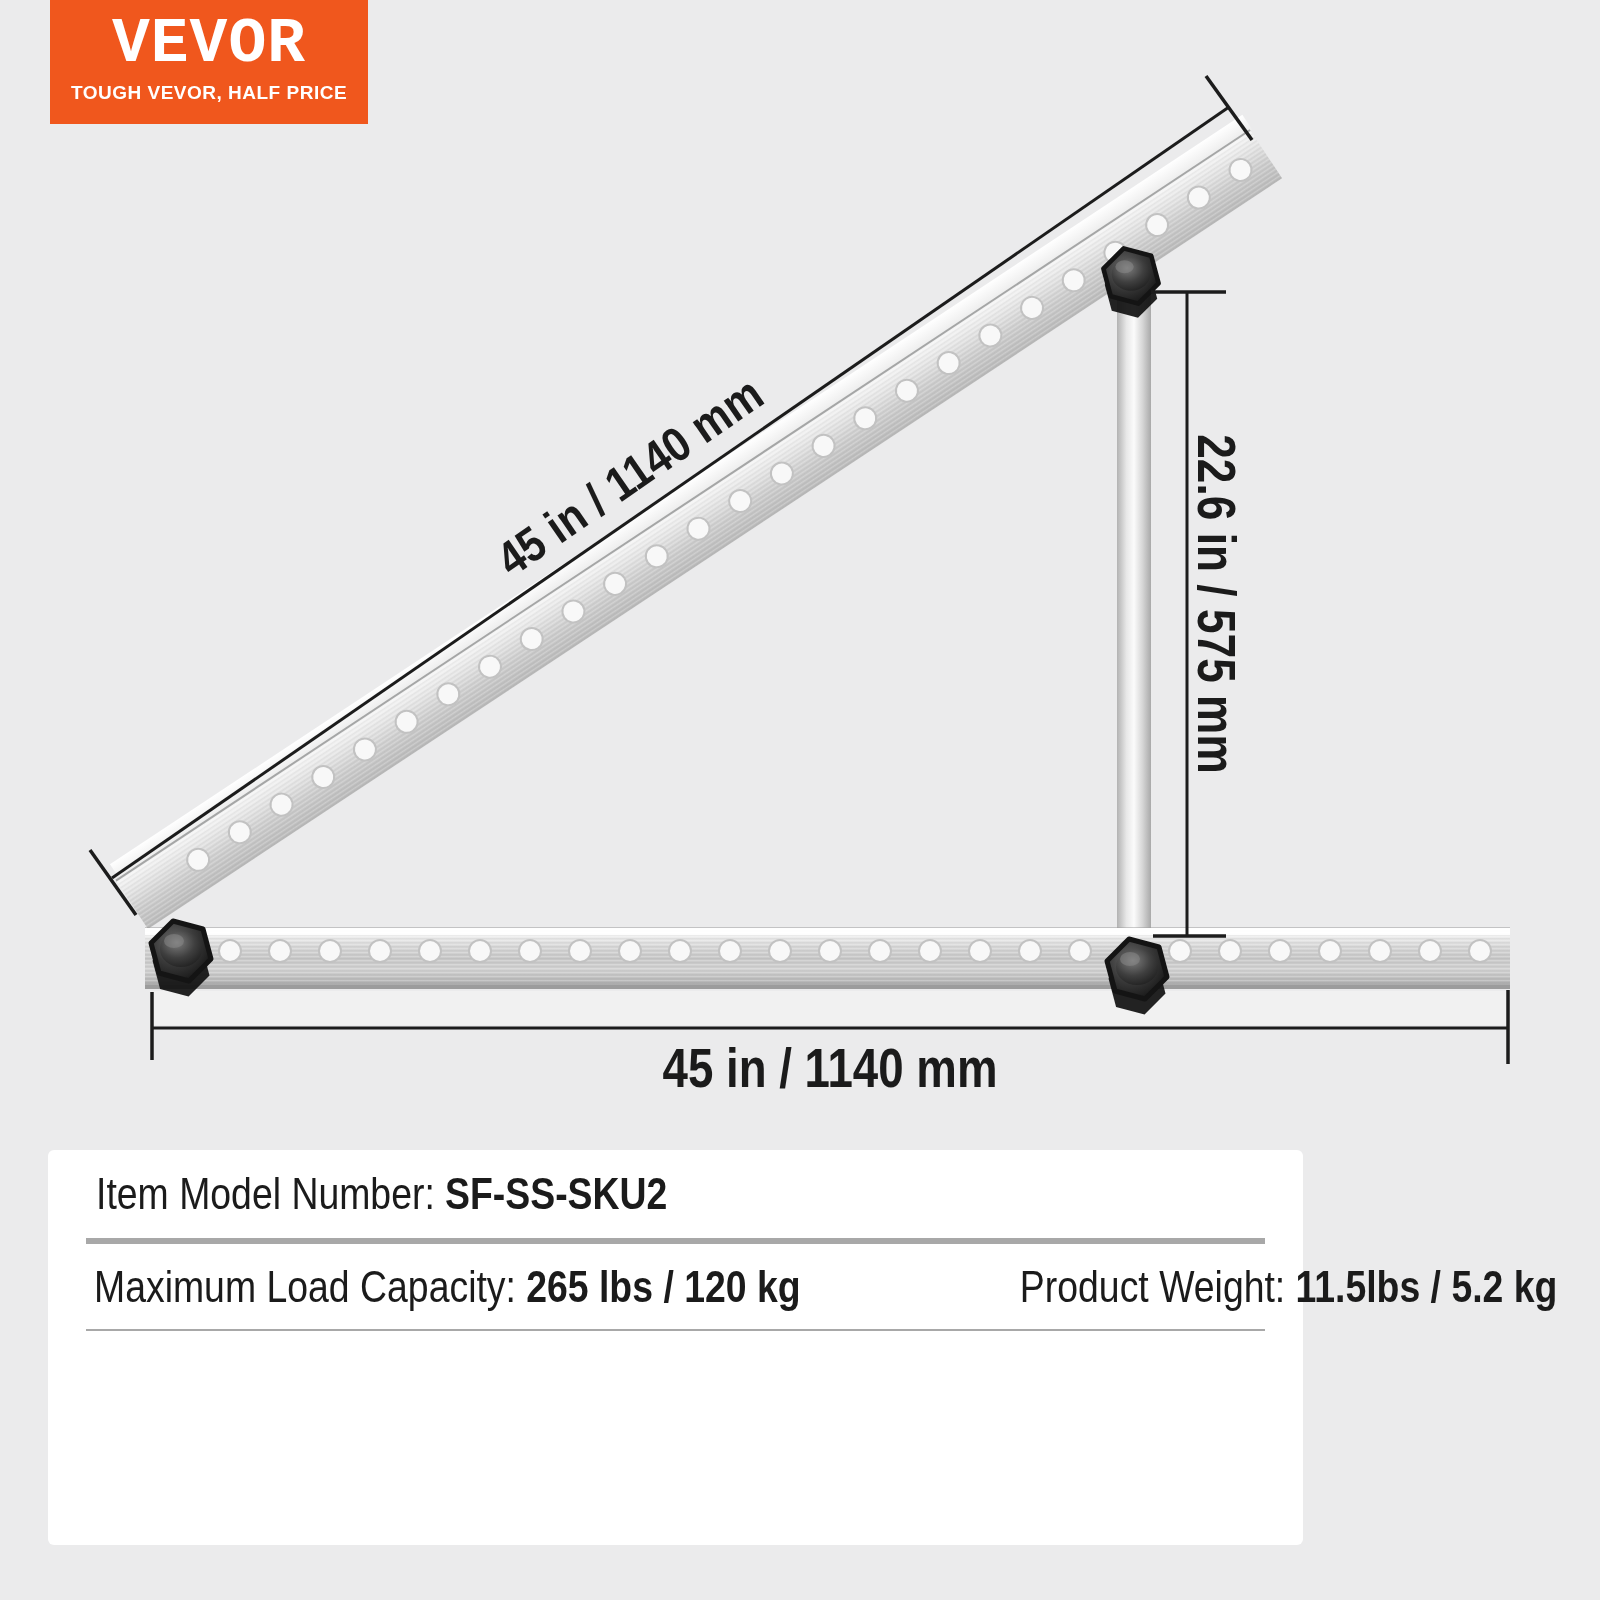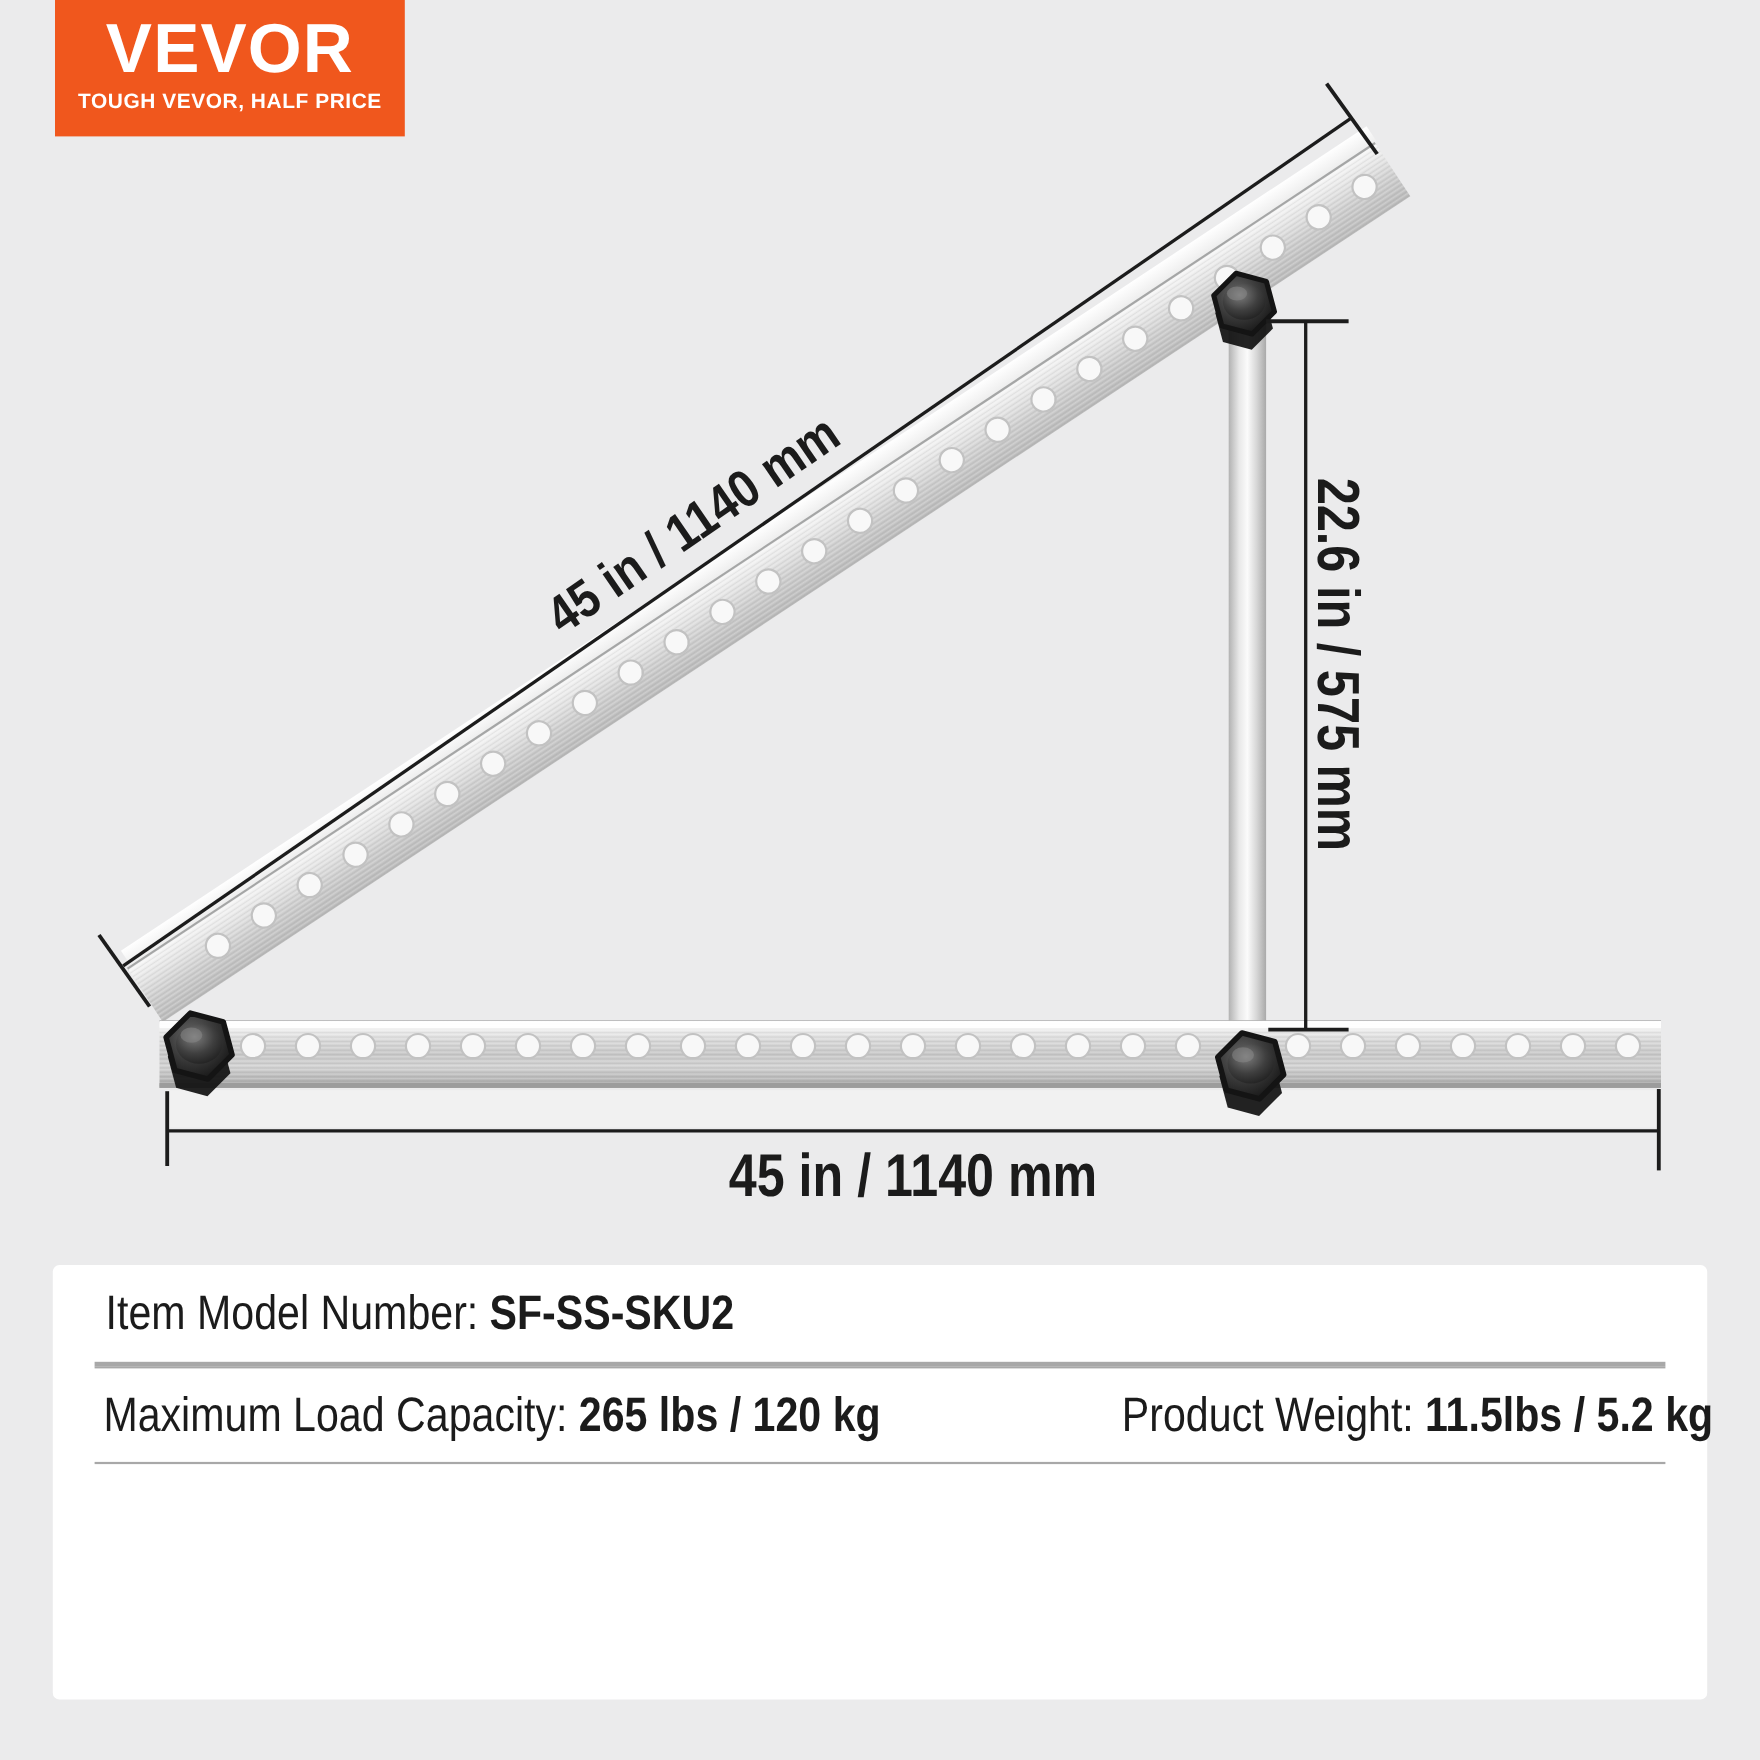--- a/index.html
+++ b/index.html
@@ -7,35 +7,35 @@
     width:1600px;height:1600px;position:relative;overflow:hidden;
     background:#ebebec;
     font-family:"Liberation Sans","DejaVu Sans",sans-serif;
   }
   
   .logo{
     position:absolute;left:50px;top:0;width:318px;height:124px;
     background:#f0571d;text-align:center;box-sizing:border-box;padding-top:13px;
   }
   .logo-name{
-    font-family:Liberation Sans, sans-serif;
+    font-family:Liberation Mono, monospace;
     font-weight:900;font-size:63px;line-height:63px;color:#ffffff;letter-spacing:1px;
   }
   .logo-tagline{
     margin-top:6px;font-size:19px;font-weight:700;color:#ffffff;letter-spacing:0.5px;
   }
   
   .diagram{position:absolute;left:0;top:0;}
   .dim-text{
     font-family:"Liberation Sans","DejaVu Sans",sans-serif;
     font-weight:700;fill:#1b1b1b;
   }
   
   .spec-card{
-    position:absolute;left:48px;top:1150px;width:1504px;height:395px;
+    position:absolute;left:48px;top:1150px;width:1255px;height:395px;
     background:#ffffff;border-radius:6px;color:#1b1b1b;
   }
   .spec-row{
     display:flex;align-items:center;box-sizing:border-box;
     padding:0 48px;font-size:44px;white-space:nowrap;
   }
   .h1{height:88px}.h2{height:84px}.h3{height:84px}.h4{height:85px}
   .spec-divider{height:2px;background:#a8a8a8;margin:0 38px;}
   .cond{display:inline-block;transform:scaleX(0.85);transform-origin:left center;white-space:nowrap;}
   .cond-r{transform-origin:right center;}

